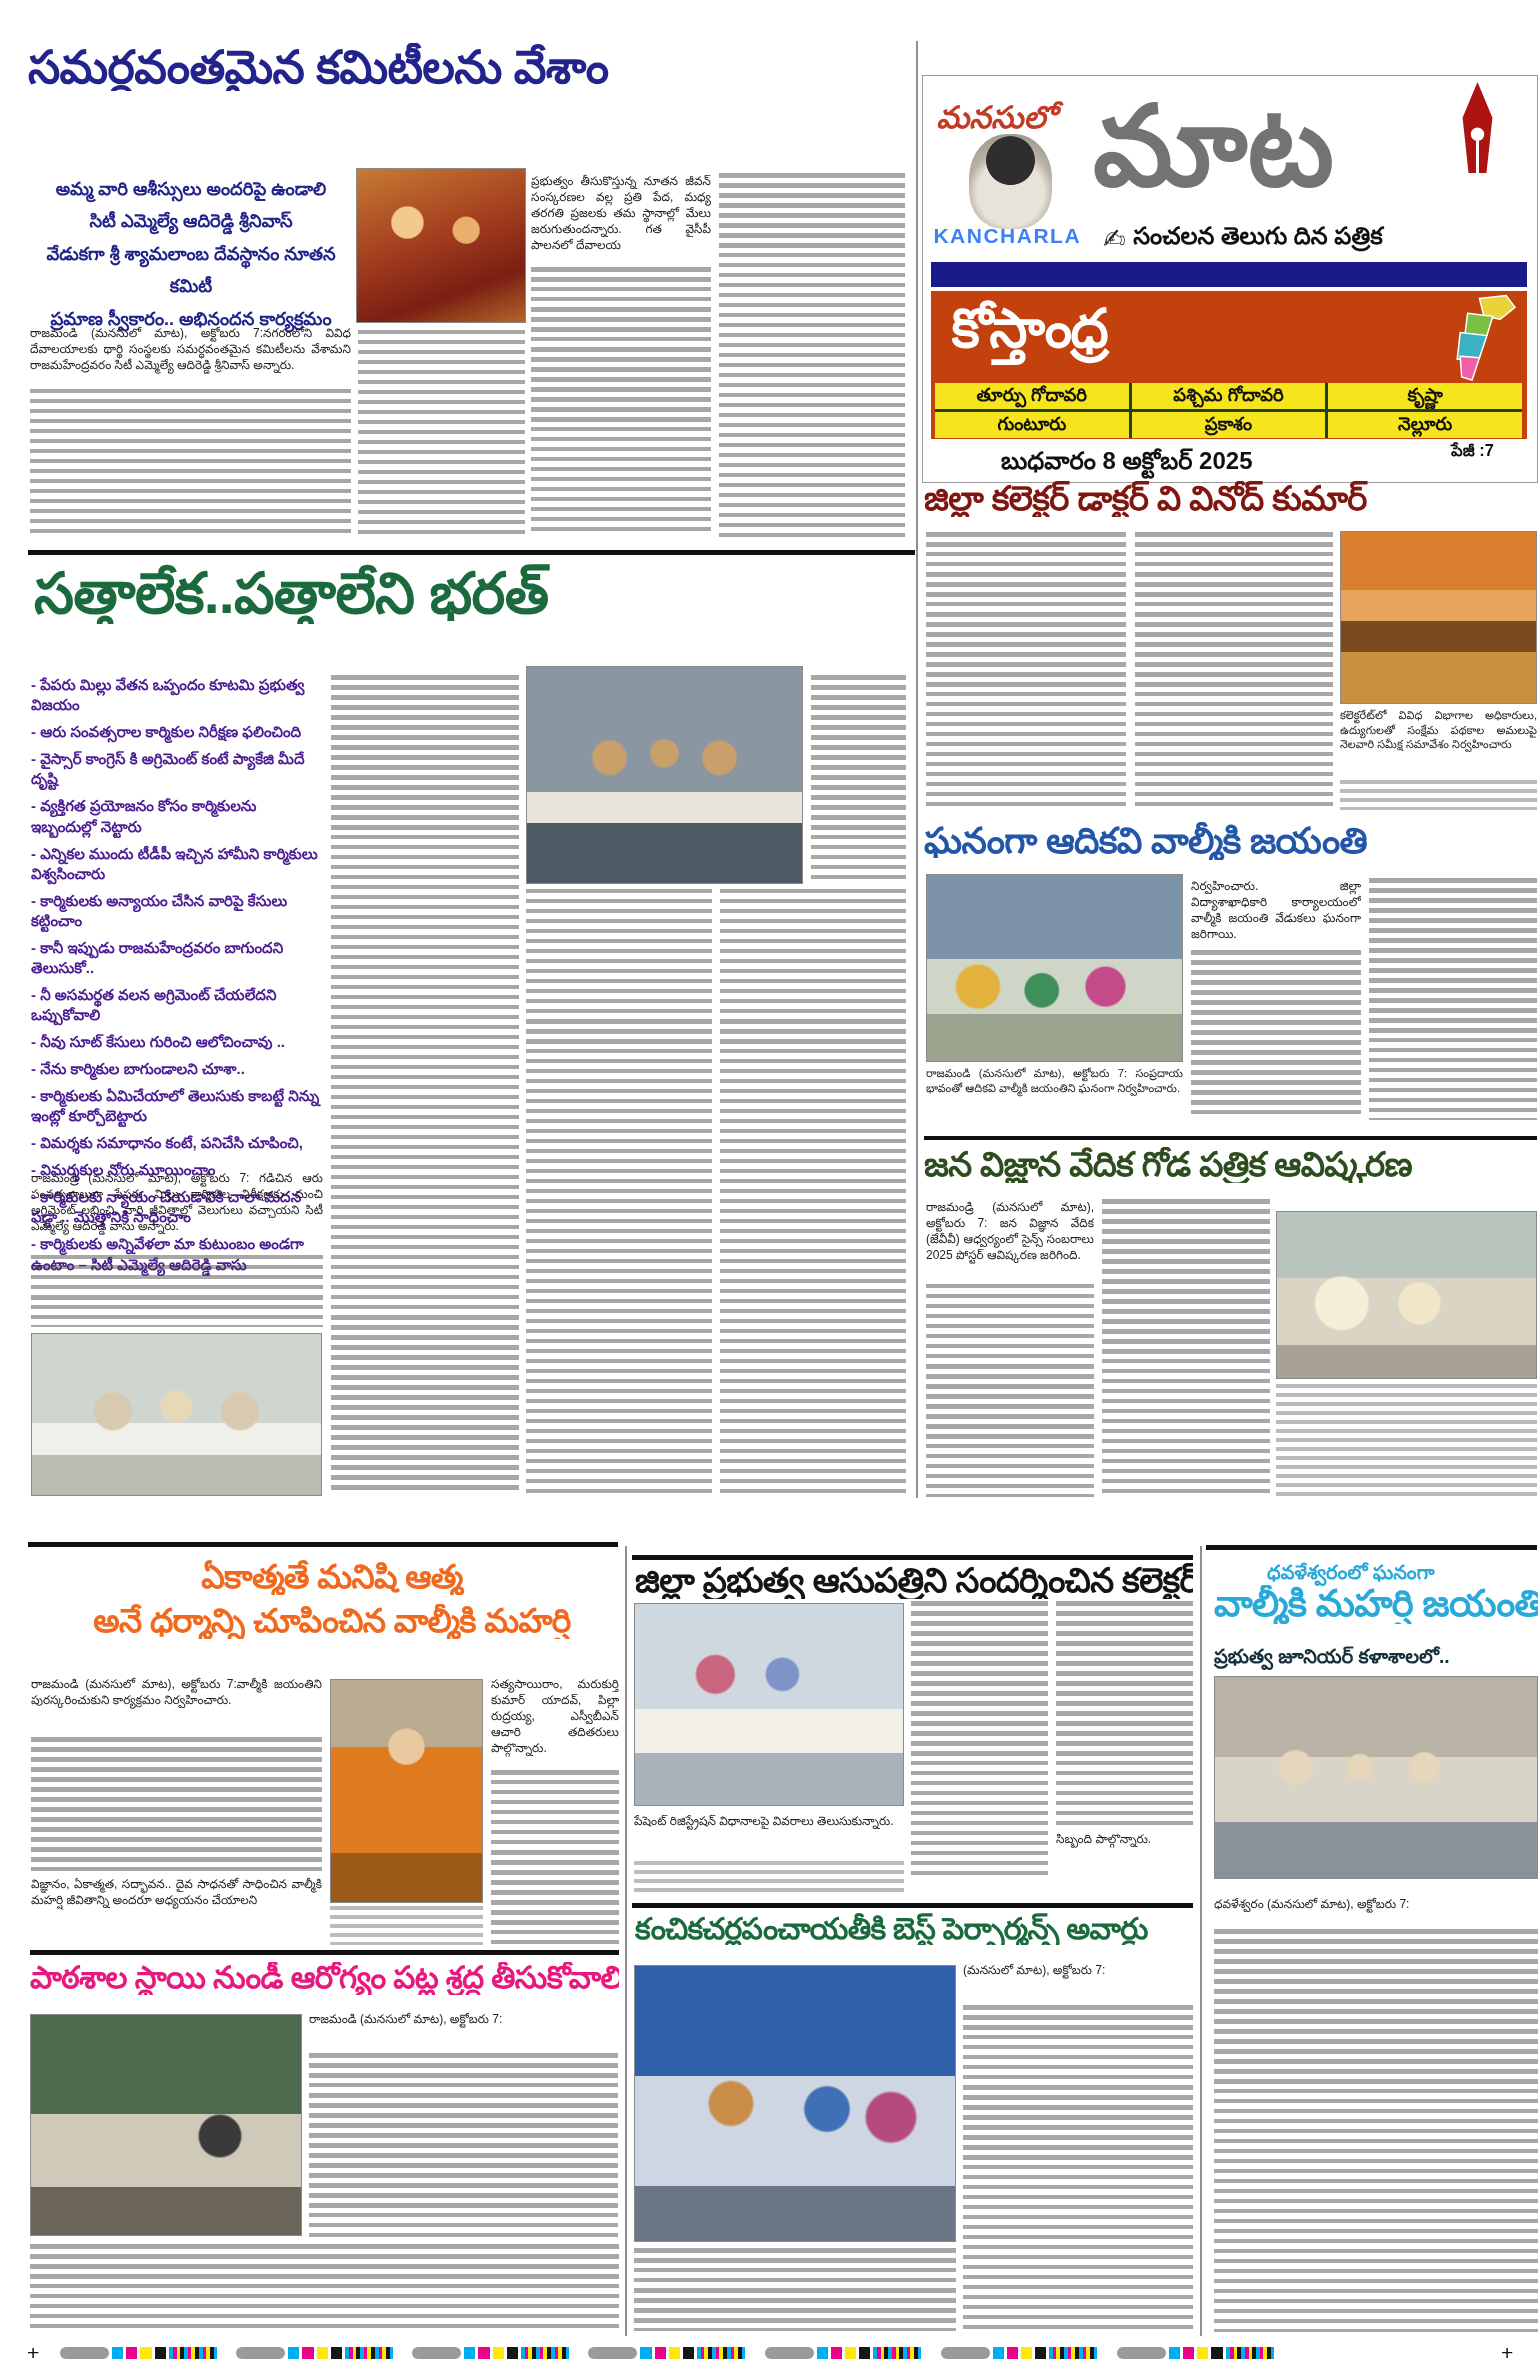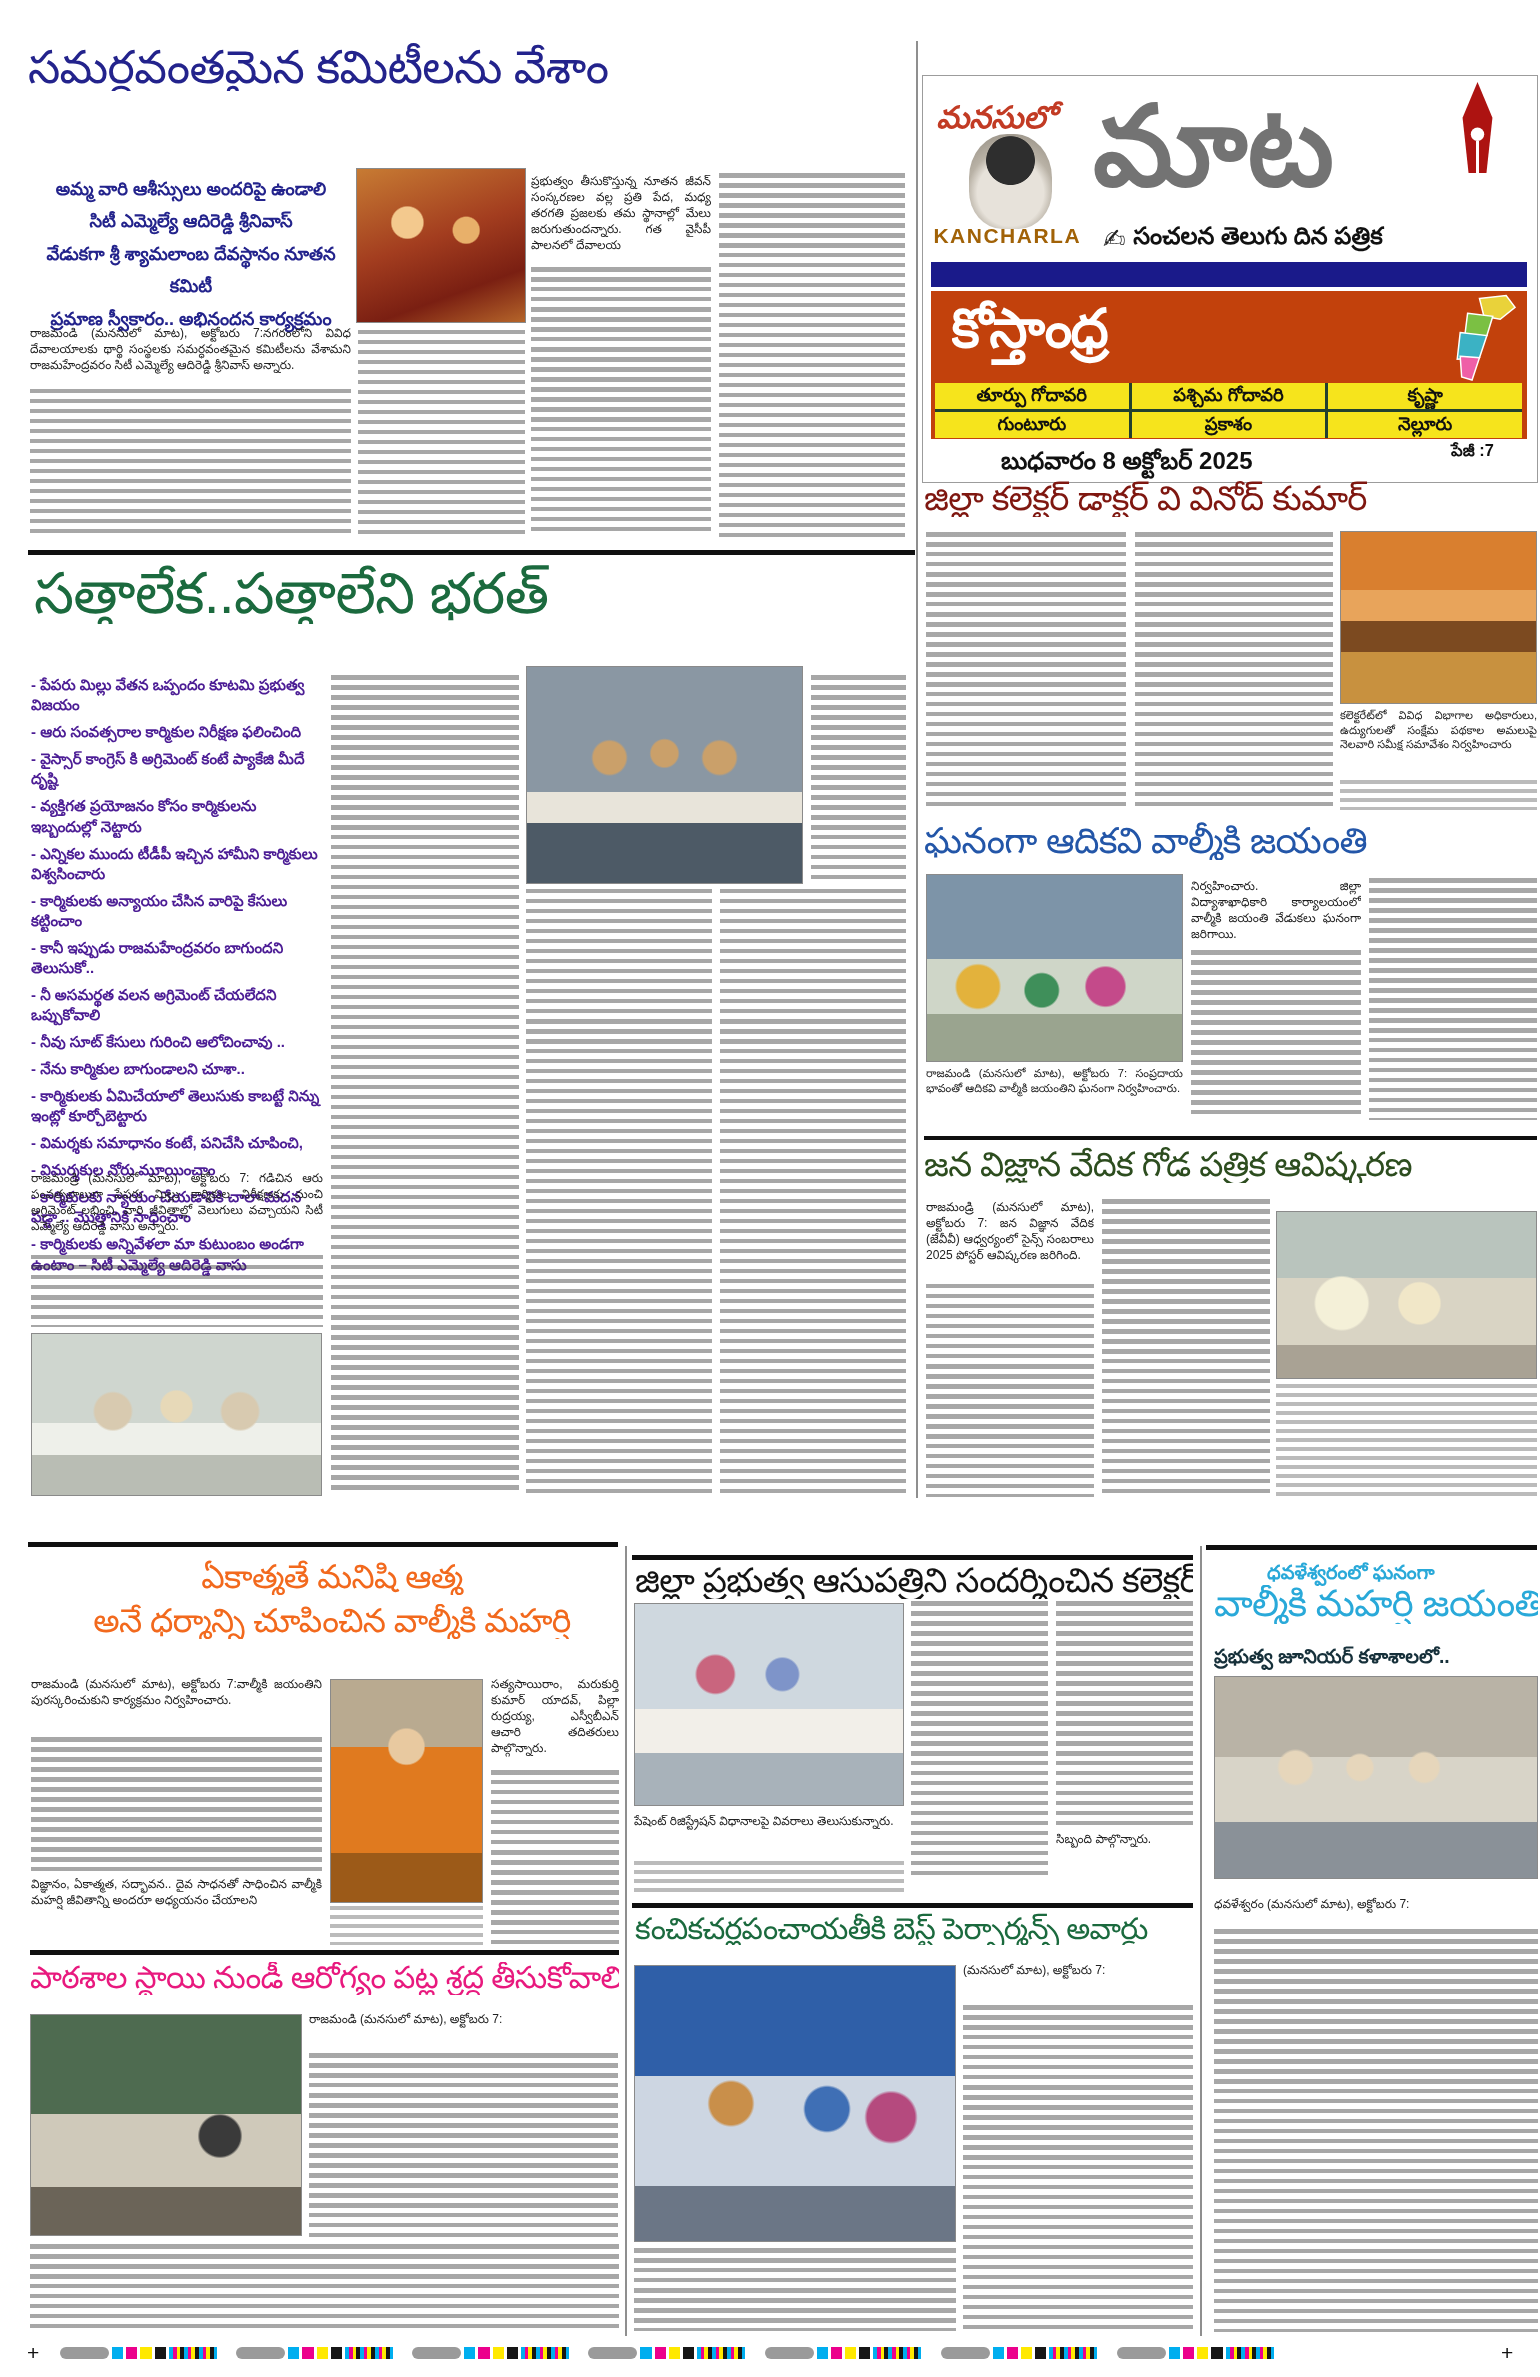--- a/index.html
+++ b/index.html
@@ -1,20 +1,20 @@
 <!DOCTYPE html>
 <html style="font-size:12px"><head>
 <meta charset="utf-8">
 <style>
   html,body{margin:0;padding:0;background:#e8e8e4;}
   #page{position:relative;width:1541px;height:2377px;background:#ffffff;margin:0 auto;
         font-family:"Liberation Sans","DejaVu Sans",sans-serif;color:#1c1c1c;overflow:hidden;}
   .abs{position:absolute;}
   .nowrap{white-space:nowrap;overflow:hidden;}
-  .hl{font-weight:400;letter-spacing:-0.7px;line-height:1.05;}
+  .hl{font-weight:700;letter-spacing:-0.7px;line-height:1.05;}
   .center{text-align:center;}
   .greek{background-image:repeating-linear-gradient(to bottom,#3c3c3c 0 4.5px,transparent 4.5px 10px);opacity:.45;}
   .greek-lite{background-image:repeating-linear-gradient(to bottom,#555 0 3.7px,transparent 3.7px 9px);opacity:.4;}
   .photo{border:0.7px solid #8a8a8a;box-sizing:border-box;}
   .rule{background:#101010;}
   .vline{background:#8f8f8f;width:1.5px;}
   .bullet{margin:0 0 6.7px 0;}
   .bullet::before{content:"-  ";}
   .district-grid{display:grid;grid-template-columns:1fr 1fr 1fr;gap:3px;background:#22402f;}
   .district{background:#f6e41c;color:#111;font-weight:800;font-size:18px;text-align:center;
@@ -59,21 +59,21 @@
   <div class="abs vline" style="left:916px;top:41px;height:1457px;"></div>
 
   <div class="abs masthead-box" style="left:922px;top:75px;width:614px;height:406px;">
 
     <div class="abs" style="left:13.4px;top:24px;font-size:31px;font-weight:800;font-style:italic;color:#c23b24;">మనసులో</div>
 
     <div class="abs" style="left:46px;top:58px;width:83px;height:95px;border-radius:46% 46% 40% 40%;
                 background:radial-gradient(circle at 50% 28%,#2e2e2e 0 30%,transparent 31%),
                            radial-gradient(circle at 50% 62%,#e7e2da 0 46%,#b9b2a6 60%,#8d867b 100%);"></div>
 
-    <div class="abs" style="left:10.4px;top:148px;font-size:21px;font-weight:800;letter-spacing:1.5px;color:#a16207;">KANCHARLA</div>
+    <div class="abs" style="left:10.4px;top:148px;font-size:21px;font-weight:800;letter-spacing:1.5px;color:#3b82f6;">KANCHARLA</div>
 
     <div class="abs nowrap" style="left:170px;top:-7.5px;width:350px;font-size:112px;font-weight:900;color:#737373;line-height:1.4;">మాట</div>
 
     <svg class="abs" style="left:535px;top:6px;" width="39" height="97" viewBox="0 0 52 130">
       <path d="M26 0 L46 48 L38 122 L14 122 L6 48 Z" fill="#ad1311"></path>
       <circle cx="26" cy="70" r="9" fill="#ffffff"></circle>
       <rect x="24" y="79" width="4" height="43" fill="#ffffff"></rect>
     </svg>
 
     <div class="abs" style="left:180px;top:146px;width:417px;display:flex;align-items:center;gap:7.5px;">

